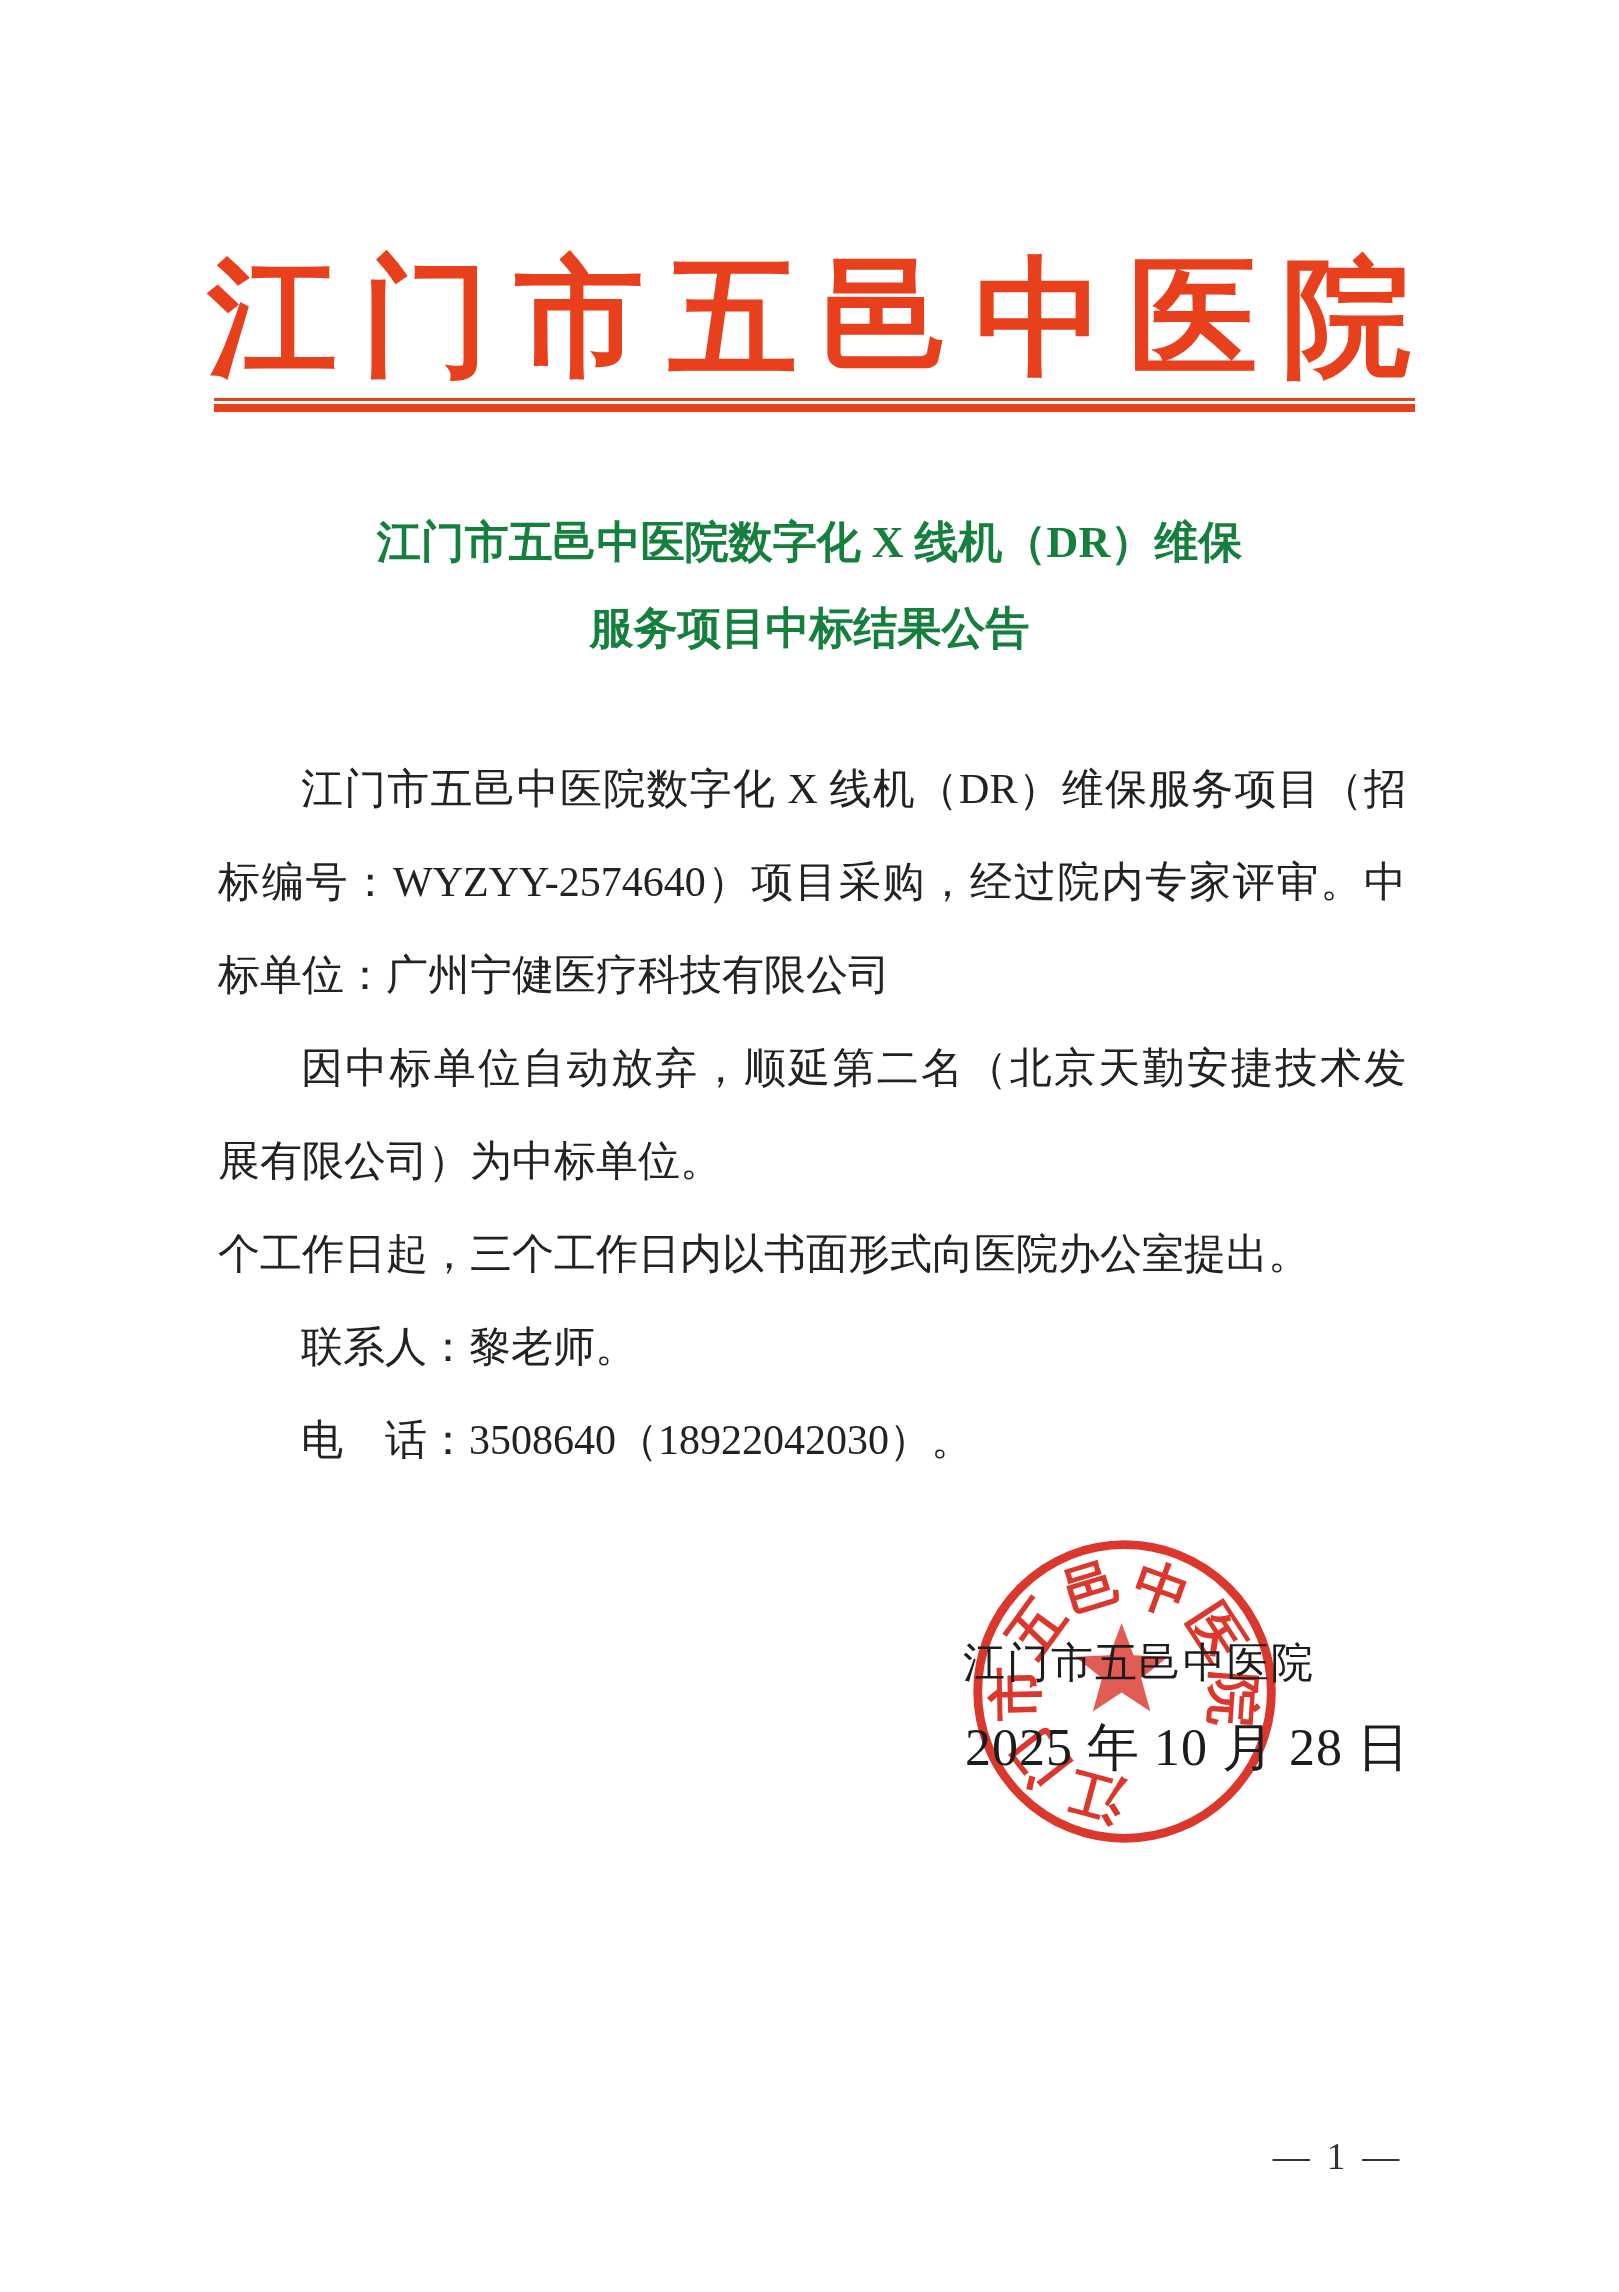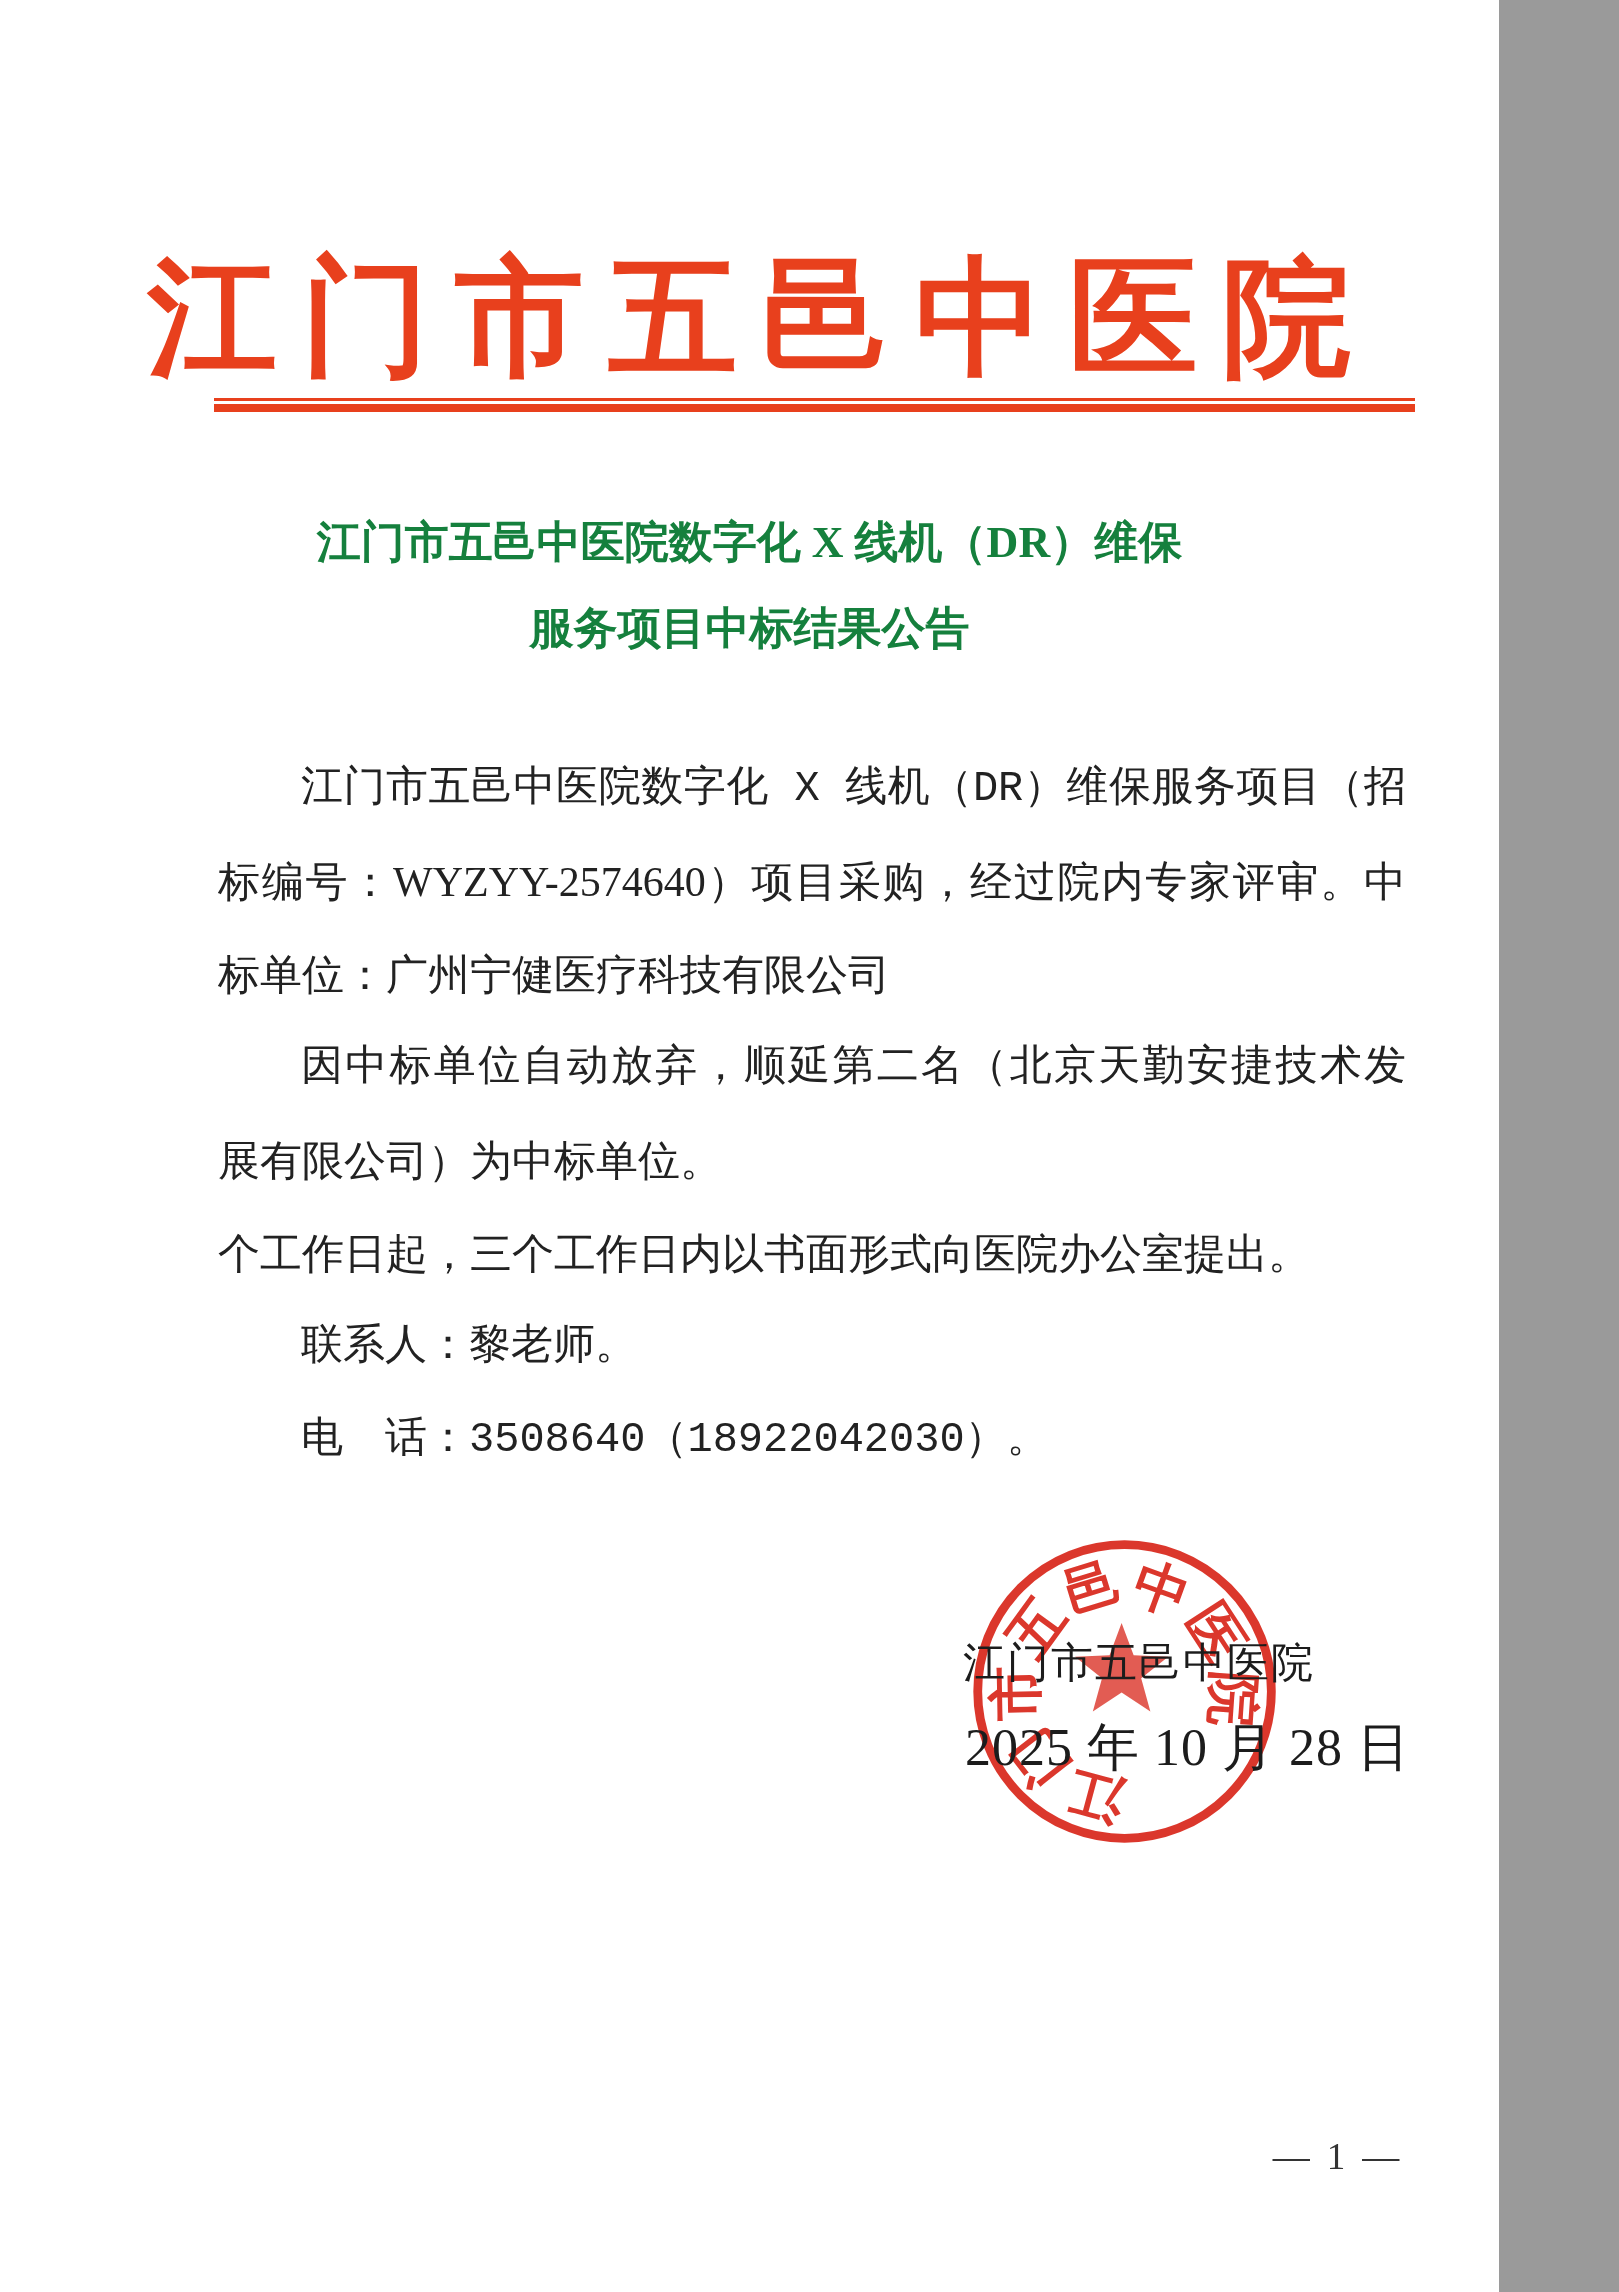--- a/index.html
+++ b/index.html
@@ -1,18 +1,18 @@
 <!DOCTYPE html>
 <html><head>
 <meta charset="utf-8">
 <style>
   html,body{margin:0;padding:0;background:#9a9a9a;}
   .page{
     position:relative;
-    width:1499px;height:2293px;
+    width:1619px;height:2293px;
     background:#ffffff;
     overflow:hidden;
     font-family:"Liberation Serif","DejaVu Serif",serif;
     color:#1f1f1f;
   }
   
   .letterhead{
     position:absolute;top:245px;left:0;width:100%;
     text-align:center;
     font-size:129px;line-height:147px;font-weight:bold;
@@ -36,21 +36,21 @@
     font-size:42px;line-height:93px;
     color:#222;
   }
   .body-line{white-space:nowrap;}
   .body-line.fill{
     white-space:normal;
     text-align:justify;
     text-align-last:justify;
     text-justify:inter-character;
   }
-  .body-line.indent{padding-left:83px;font-family:Liberation Mono, monospace;}
+  .body-line.indent{padding-left:83px;}
   .body-line.fill.indent{padding-left:0;text-indent:83px;}
   
   .seal{position:absolute;left:965px;top:1525px;width:323px;height:333px;opacity:.92;}
   .sig-org{
     position:absolute;left:963px;top:1635px;
     font-size:42px;letter-spacing:2px;white-space:nowrap;color:#1c1c1c;
   }
   .sig-date{
     position:absolute;left:965px;top:1713px;
     font-size:52px;letter-spacing:1px;white-space:nowrap;color:#1c1c1c;

